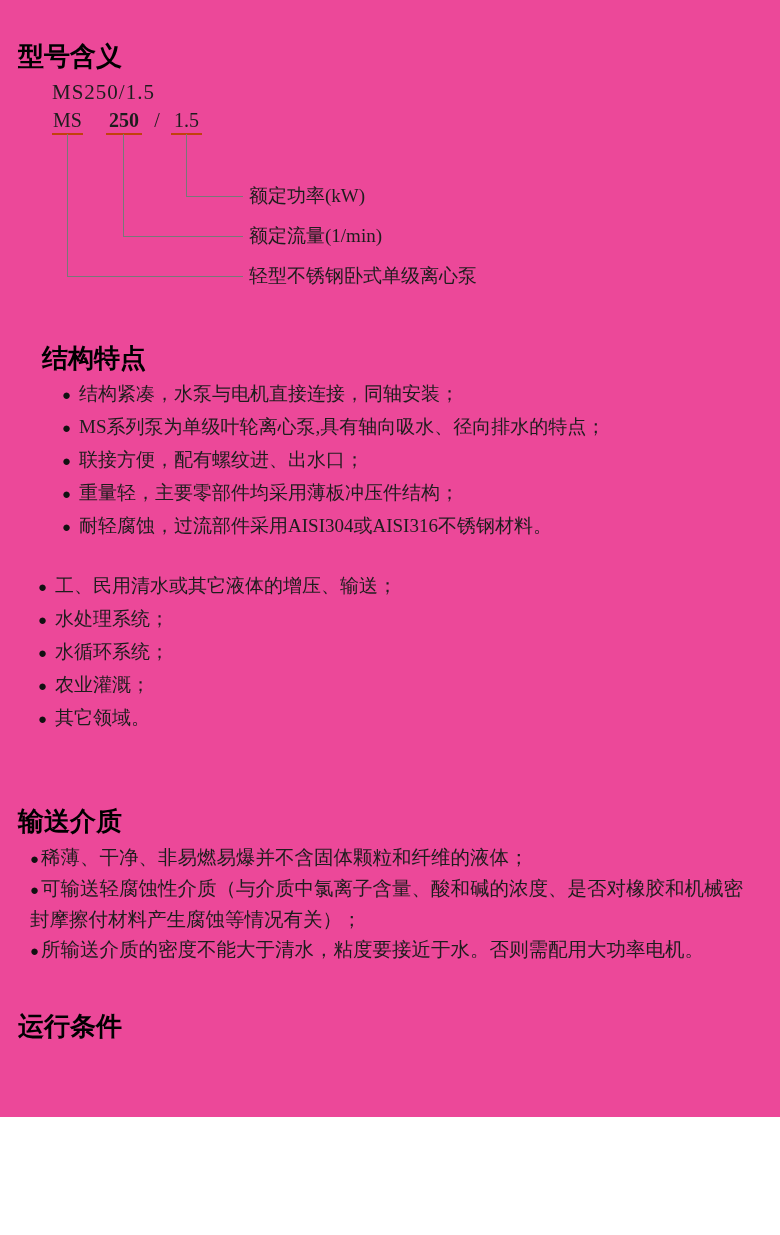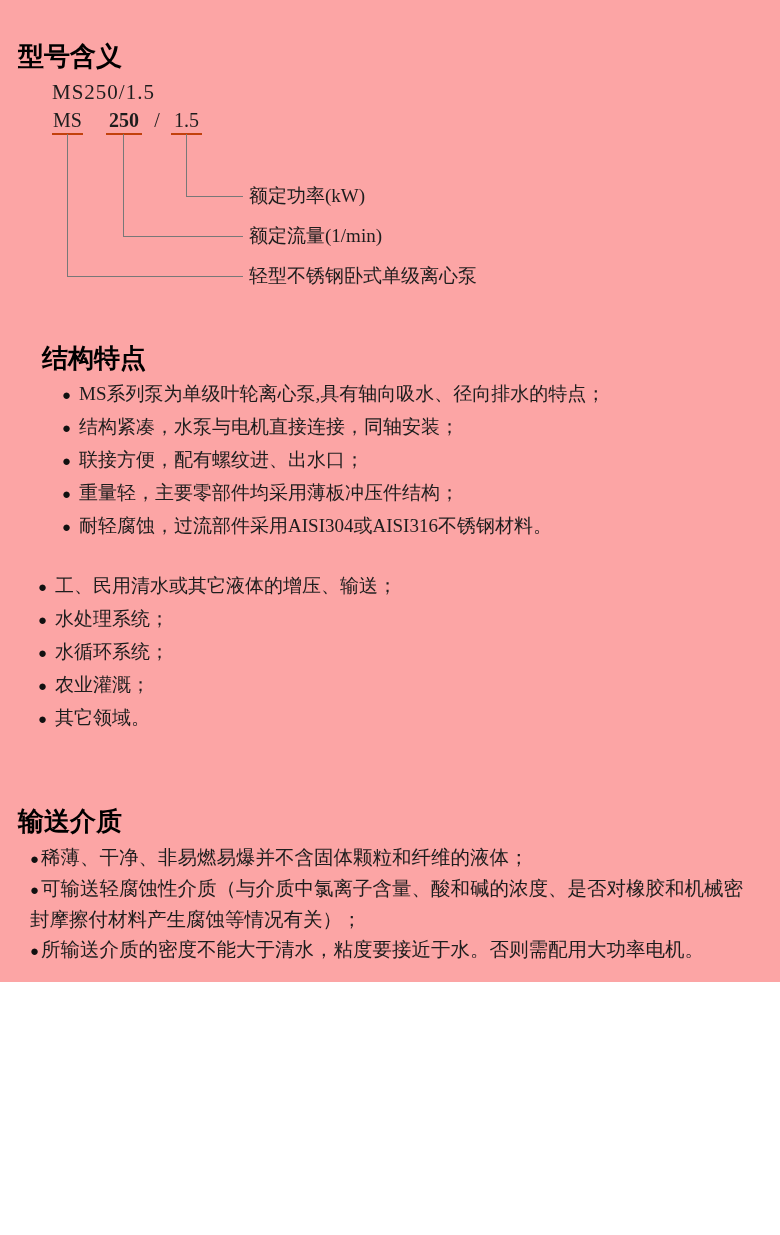--- a/index.html
+++ b/index.html
@@ -4,22 +4,22 @@
 <style>
   :root{
     --serif: "Liberation Serif", "DejaVu Serif", serif;
     --sans: "Liberation Sans", "DejaVu Sans", sans-serif;
     --ink: #1d1d1d;
     --line: #787878;
   }
   html,body{margin:0;padding:0;background:#ffffff;}
   .page{
     position:relative;
-    width:780px;height:982px;
-    background:#fca5a5;
+    width:780px;height:1117px;
+    background:#ec4899;
     font-family:var(--serif);
     color:var(--ink);
     overflow:hidden;
   }
   h2{
     font-family:var(--sans);
     font-size:26px;line-height:32px;
     font-weight:bold;color:#000;
     margin:0;
   }
@@ -98,22 +98,22 @@
     <div class="hline" style="left:67px;top:276px;width:176px;"></div>
 
     <div class="dlabel" style="top:185px;">额定功率(kW)</div>
     <div class="dlabel" style="top:225px;">额定流量(1/min)</div>
     <div class="dlabel" style="top:265px;">轻型不锈钢卧式单级离心泵</div>
   </section>
 
   <section class="sec sec-structure sp">
     <h2>结构特点</h2>
     <ul>
+      <li><span class="blt">●</span><span>结构紧凑，水泵与电机直接连接，同轴安装；</span></li>
       <li><span class="blt">●</span><span>MS系列泵为单级叶轮离心泵,具有轴向吸水、径向排水的特点；</span></li>
-      <li><span class="blt">●</span><span>结构紧凑，水泵与电机直接连接，同轴安装；</span></li>
       <li><span class="blt">●</span><span>联接方便，配有螺纹进、出水口；</span></li>
       <li><span class="blt">●</span><span>重量轻，主要零部件均采用薄板冲压件结构；</span></li>
       <li><span class="blt">●</span><span>耐轻腐蚀，过流部件采用AISI304或AISI316不锈钢材料。</span></li>
     </ul>
   </section>
 
   <section class="sec sec-apps sp">
     <ul>
       <li><span class="blt">●</span><span>工、民用清水或其它液体的增压、输送；</span></li>
       <li><span class="blt">●</span><span>水处理系统；</span></li>

